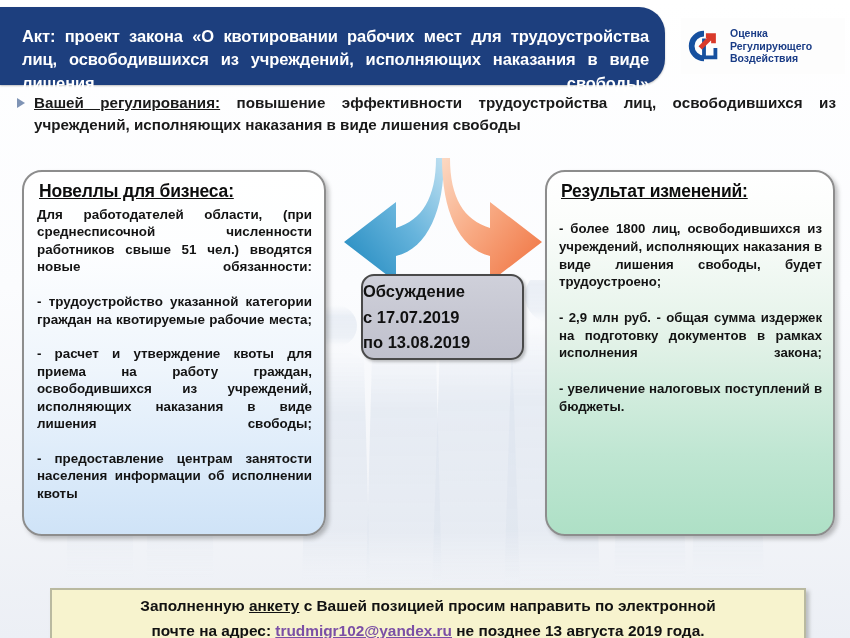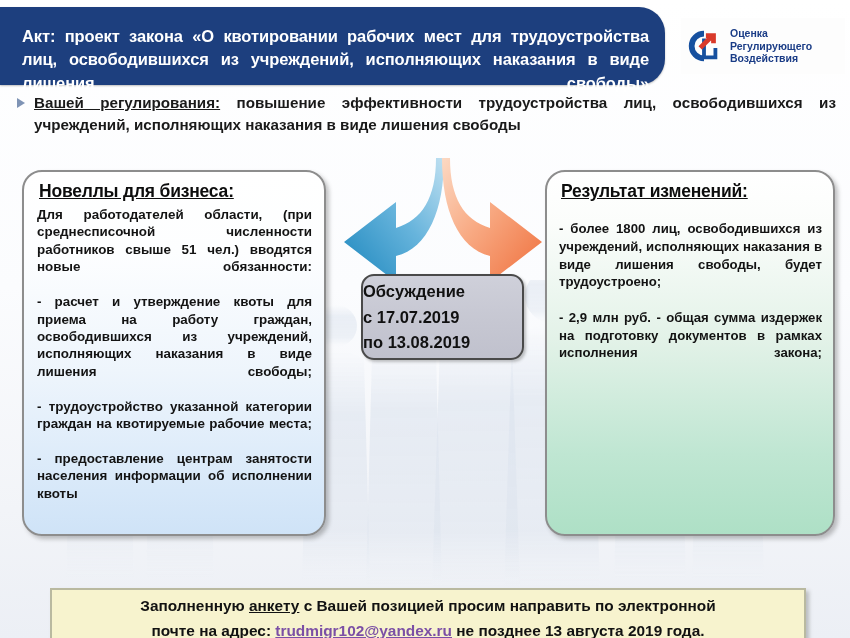--- a/index.html
+++ b/index.html
@@ -187,31 +187,32 @@
     <div class="goal-row">
       <span class="bullet-tri"></span>
       <span class="goal-text"><span class="lbl">Вашей регулирования:</span><span> повышение эффективности трудоустройства лиц, освободившихся из учреждений, исполняющих наказания в виде лишения свободы</span></span>
     </div>
   </div>
 
   <div class="panel panel-left">
     <div class="panel-head">Новеллы для бизнеса:</div>
     <div class="panel-body">
       <p> Для работодателей области, (при среднесписочной численности работников свыше 51 чел.) вводятся новые обязанности:</p>
+      <p>- трудоустройство указанной категории граждан на квотируемые рабочие места;</p>
       <p>- расчет и утверждение квоты для приема на работу граждан, освободившихся из учреждений, исполняющих наказания в виде лишения свободы;</p>
-      <p>- трудоустройство указанной категории граждан на квотируемые рабочие места;</p>
       <p class="last">- предоставление центрам занятости населения информации об исполнении квоты</p>
     </div>
   </div>
 
   <div class="panel panel-right">
     <div class="panel-head right">Результат изменений:</div>
     <div class="panel-body">
       <p>- более 1800 лиц, освободившихся из учреждений, исполняющих наказания в виде лишения свободы, будет трудоустроено;</p>
       <p>- 2,9 млн руб. - общая сумма издержек на подготовку документов в рамках исполнения закона;</p>
+      <p class="last">- увеличение налоговых поступлений в бюджеты.</p>
     </div>
   </div>
 
   <div class="arrows">
     <svg viewBox="0 0 206 128" aria-hidden="true">
       <defs>
         <linearGradient id="gblue" x1="1" y1="0" x2="0" y2="1">
           <stop offset="0%" stop-color="#bfe0f1"></stop>
           <stop offset="45%" stop-color="#67b4dc"></stop>
           <stop offset="100%" stop-color="#1b86bd"></stop>

